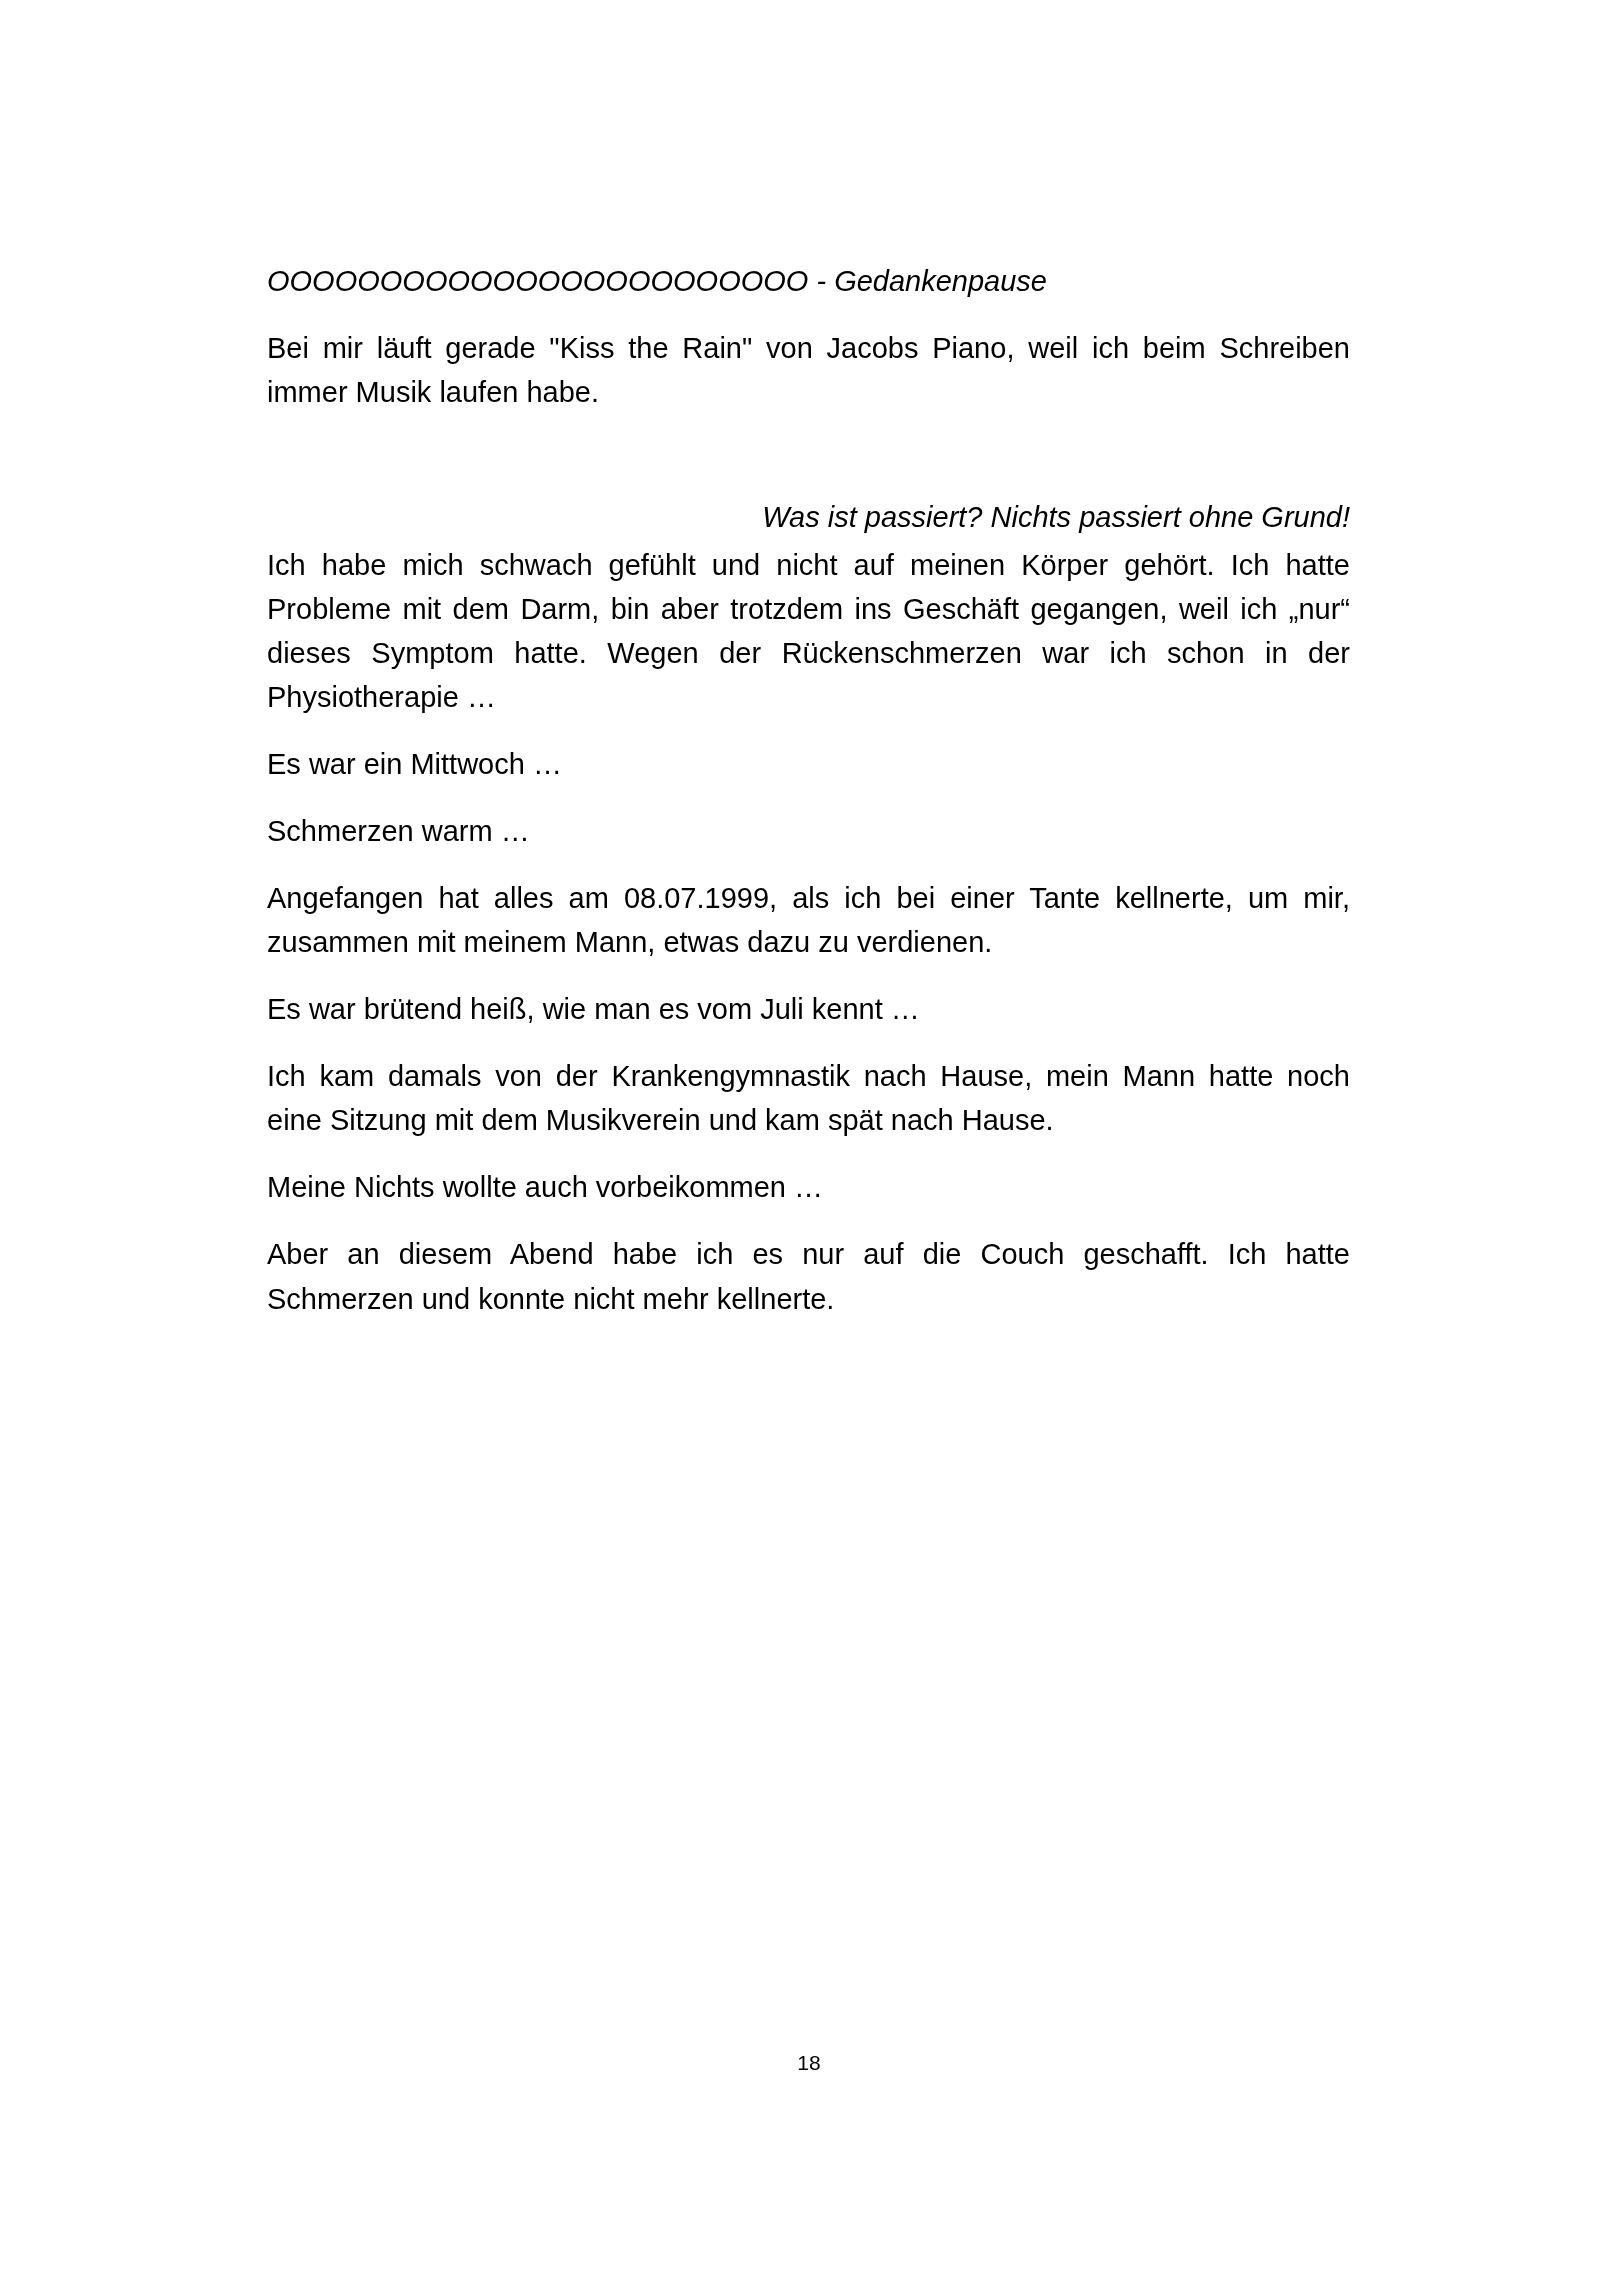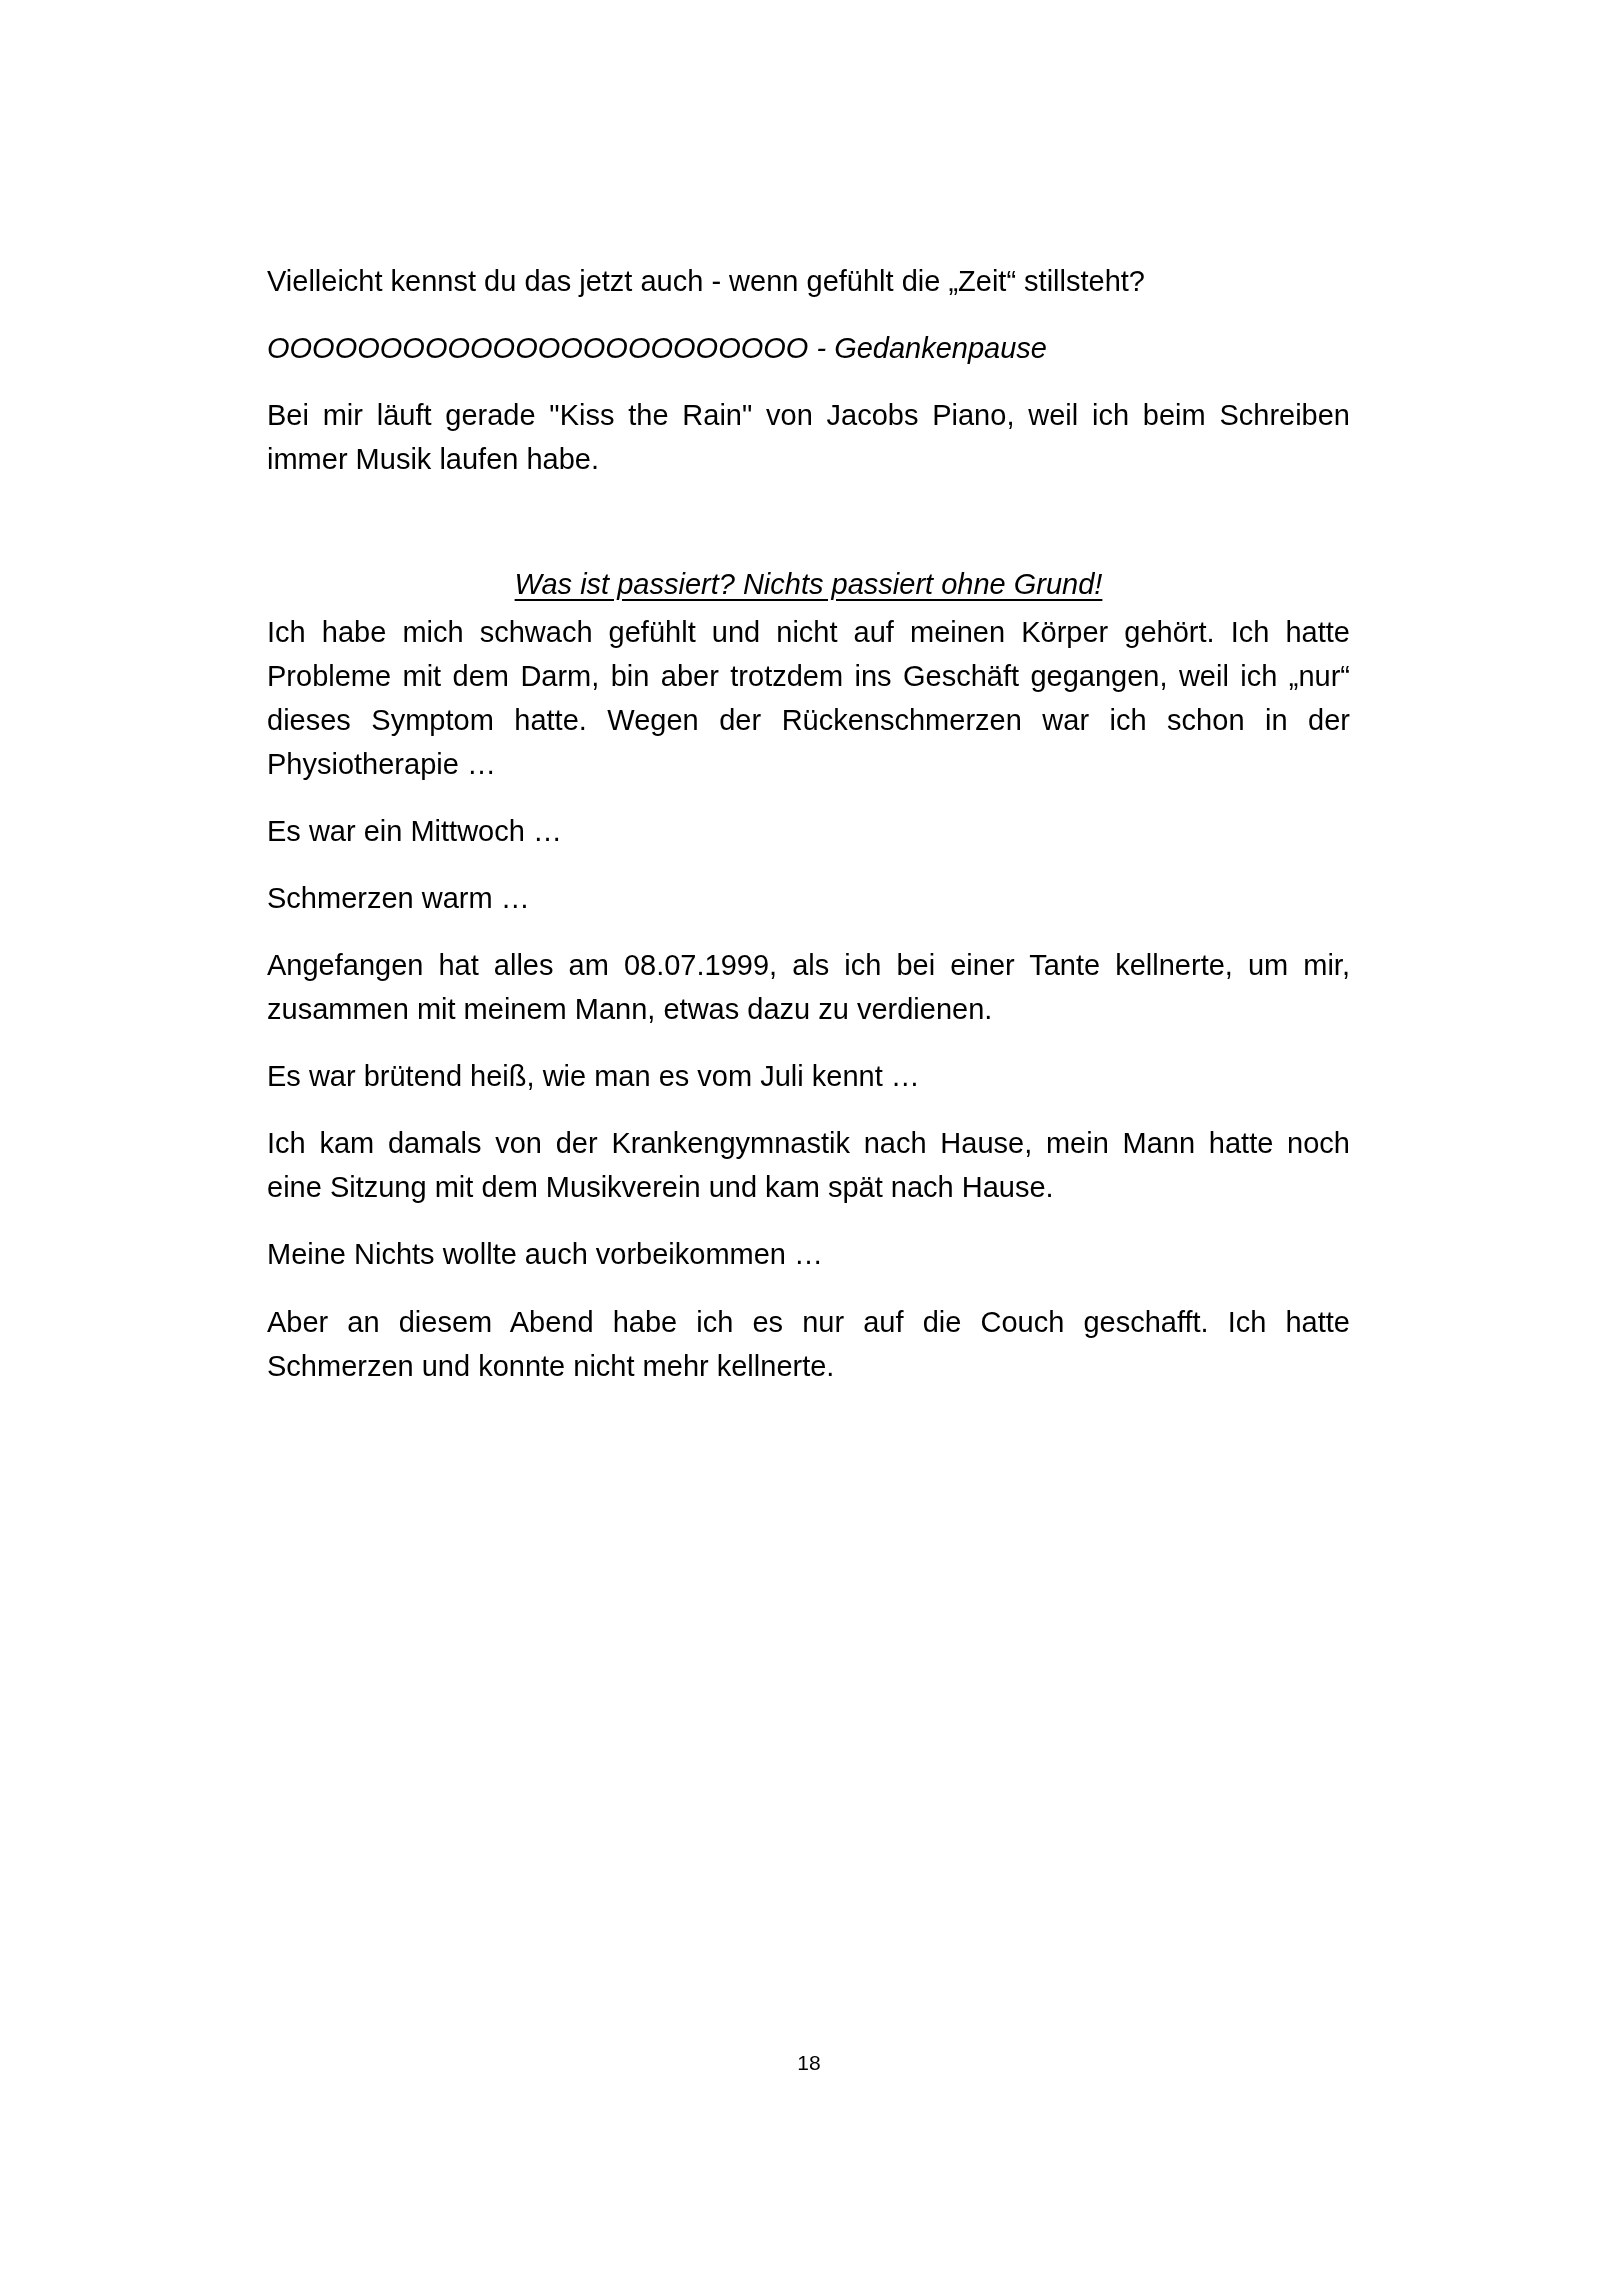--- a/index.html
+++ b/index.html
@@ -35,24 +35,23 @@
     text-justify: inter-word;
     hyphens: none;
   }
   .italic {
     font-style: italic;
   }
   .section-heading {
     font-size: 29px;
     line-height: 1.5;
     font-style: italic;
-    text-decoration: underline;
     text-underline-offset: 4.6px;
     margin: 0 0 2.8px 0;
-    text-align: center;
+    text-align: right;
   }
   .gap-large {
     height: 59px;
   }
   .page-number {
     position: absolute;
     left: 0;
     right: 0;
     top: 2047px;
     text-align: center;
@@ -61,21 +60,20 @@
   }
   
 </style>
 </head>
 <body>
 
 <div class="page">
 
   <div class="content">
 
-    <p>Vielleicht kennst du das jetzt auch - wenn gefühlt die „Zeit“ stillsteht?</p>
 
     <p class="italic">OOOOOOOOOOOOOOOOOOOOOOOO - Gedankenpause</p>
 
     <p>Bei mir läuft gerade "Kiss the Rain" von Jacobs Piano, weil ich beim Schreiben immer Musik laufen habe.</p>
 
     <div class="gap-large"></div>
 
     <div class="section-heading">Was ist passiert? Nichts passiert ohne Grund!</div>
 
     <p>Ich habe mich schwach gefühlt und nicht auf meinen Körper gehört. Ich hatte Probleme mit dem Darm, bin aber trotzdem ins Geschäft gegangen, weil ich „nur“ dieses Symptom hatte. Wegen der Rückenschmerzen war ich schon in der Physiotherapie …</p>

